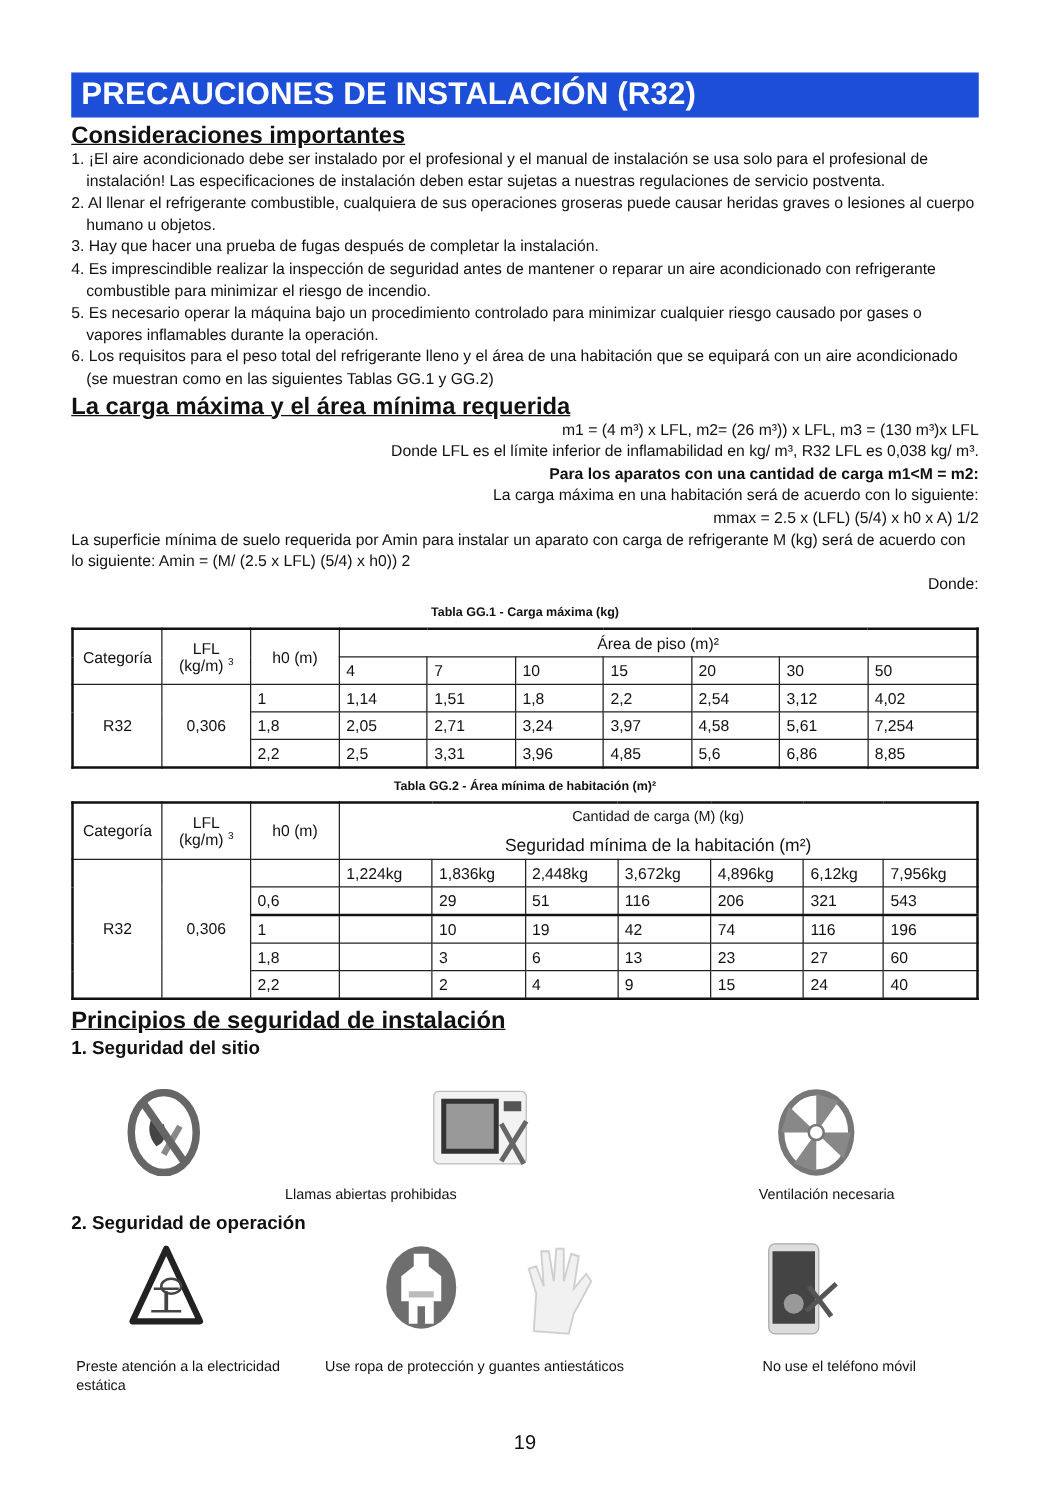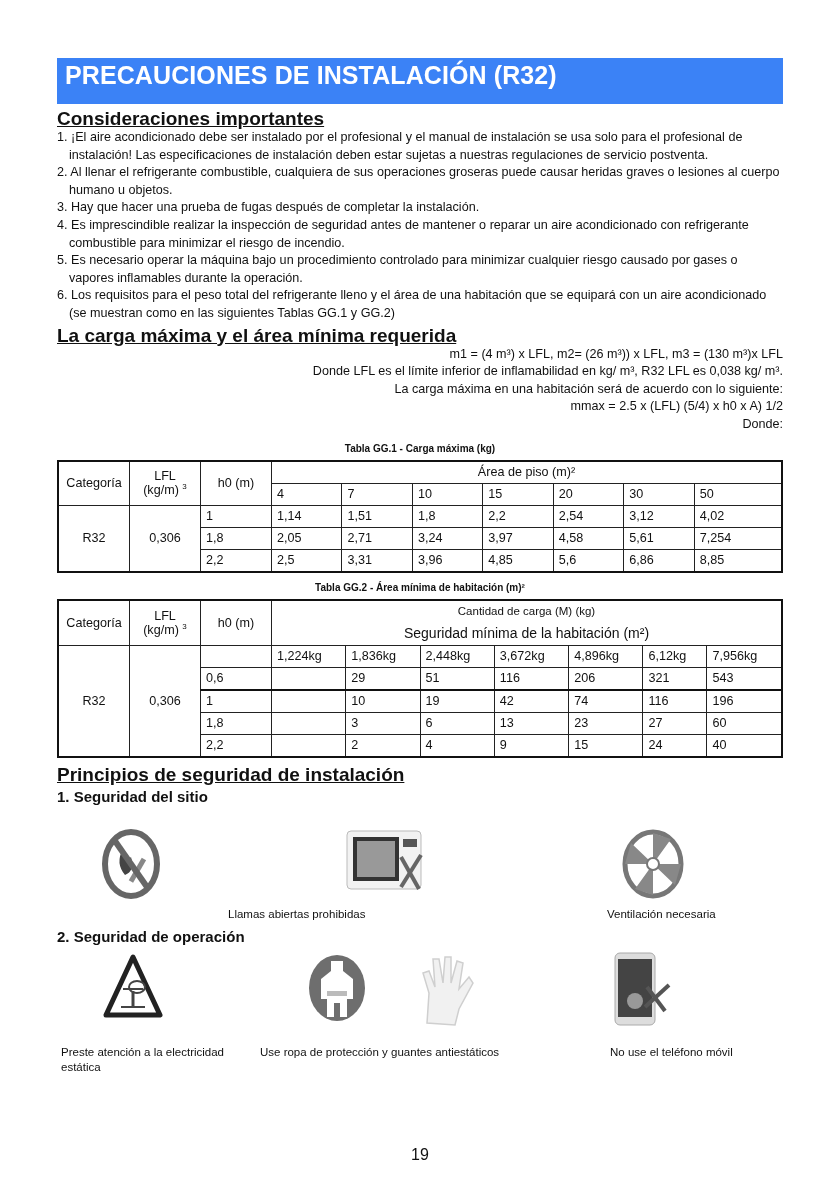--- a/index.html
+++ b/index.html
@@ -1,20 +1,20 @@
 <!DOCTYPE html>
 <html><head>
 <meta charset="utf-8">
 <style>
   html, body { margin: 0; padding: 0; background: #ffffff; }
   body { width: 840px; height: 1192px; position: relative; overflow: hidden;
          font-family: "Liberation Sans", sans-serif; color: #111; }
   .page { position: absolute; left: 57px; top: 58px; width: 726px; }
-  .banner { background: #3b82f6; color: #fff; font-weight: bold; font-size: 25px;
-            height: 46px; line-height: 34px; padding-left: 8px; letter-spacing: 0.1px; }
+  .banner { background: #1d4ed8; color: #fff; font-weight: bold; font-size: 25px;
+            height: 36px; line-height: 34px; padding-left: 8px; letter-spacing: 0.1px; }
   .h-u { font-weight: bold; font-size: 19px; text-decoration: underline; margin-top: 4px; line-height: 21px; }
   .body-txt { font-size: 12.6px; line-height: 17.6px; transform-origin: left top; }
   ol.list { margin: 0; padding: 0; list-style: none; }
   ol.list li { padding-left: 12px; text-indent: -12px; }
   .f { font-size: 12.6px; line-height: 17.6px; white-space: nowrap; text-align: right; }
   .b { font-weight: bold; }
   sup, sub { font-size: 8px; line-height: 0; }
   .tcap { text-align: center; font-weight: bold; font-size: 10px; margin-top: 4px; height: 22px; line-height: 22px; }
   table.t { border-collapse: collapse; width: 726px; font-size: 12.6px; }
   table.t td { border: 1px solid #222; height: 21px; padding: 0 0 0 5px; vertical-align: middle; }
@@ -38,22 +38,24 @@
     <li>2. Al llenar el refrigerante combustible, cualquiera de sus operaciones groseras puede causar heridas graves o lesiones al cuerpo humano u objetos.</li>
     <li>3. Hay que hacer una prueba de fugas después de completar la instalación.</li>
     <li>4. Es imprescindible realizar la inspección de seguridad antes de mantener o reparar un aire acondicionado con refrigerante combustible para minimizar el riesgo de incendio.</li>
     <li>5. Es necesario operar la máquina bajo un procedimiento controlado para minimizar cualquier riesgo causado por gases o vapores inflamables durante la operación.</li>
     <li>6. Los requisitos para el peso total del refrigerante lleno y el área de una habitación que se equipará con un aire acondicionado (se muestran como en las siguientes Tablas GG.1 y GG.2)</li>
   </ol>
 
   <div class="h-u" style="margin-top:2px">La carga máxima y el área mínima requerida</div>
   <div class="f">m1 = (4 m³) x LFL, m2= (26 m³)) x LFL, m3 = (130 m³)x LFL</div>
   <div class="f">Donde LFL es el límite inferior de inflamabilidad en kg/ m³, R32 LFL es 0,038 kg/ m³.</div>
+  <div class="f b">Para los aparatos con una cantidad de carga m1&lt;M = m2:</div>
   <div class="f">La carga máxima en una habitación será de acuerdo con lo siguiente:</div>
   <div class="f">mmax = 2.5 x (LFL) (5/4) x h0 x A) 1/2</div>
+  <div class="body-txt">La superficie mínima de suelo requerida por Amin para instalar un aparato con carga de refrigerante M (kg) será de acuerdo con lo siguiente: Amin = (M/ (2.5 x LFL) (5/4) x h0)) 2</div>
   <div class="f">Donde:</div>
 
   <div class="tcap">Tabla GG.1 - Carga máxima (kg)</div>
   <table class="t">
     <tbody>
         <tr>
       <td class="c" rowspan="2" style="width:70px">Categoría</td>
       <td class="c" rowspan="2" style="width:70px"><span>LFL</span><br><span>(kg/m)</span> <sup>3</sup></td>
       <td class="c" rowspan="2" style="width:70px">h0 (m)</td>
       <td class="c" colspan="7">Área de piso (m)²</td>

